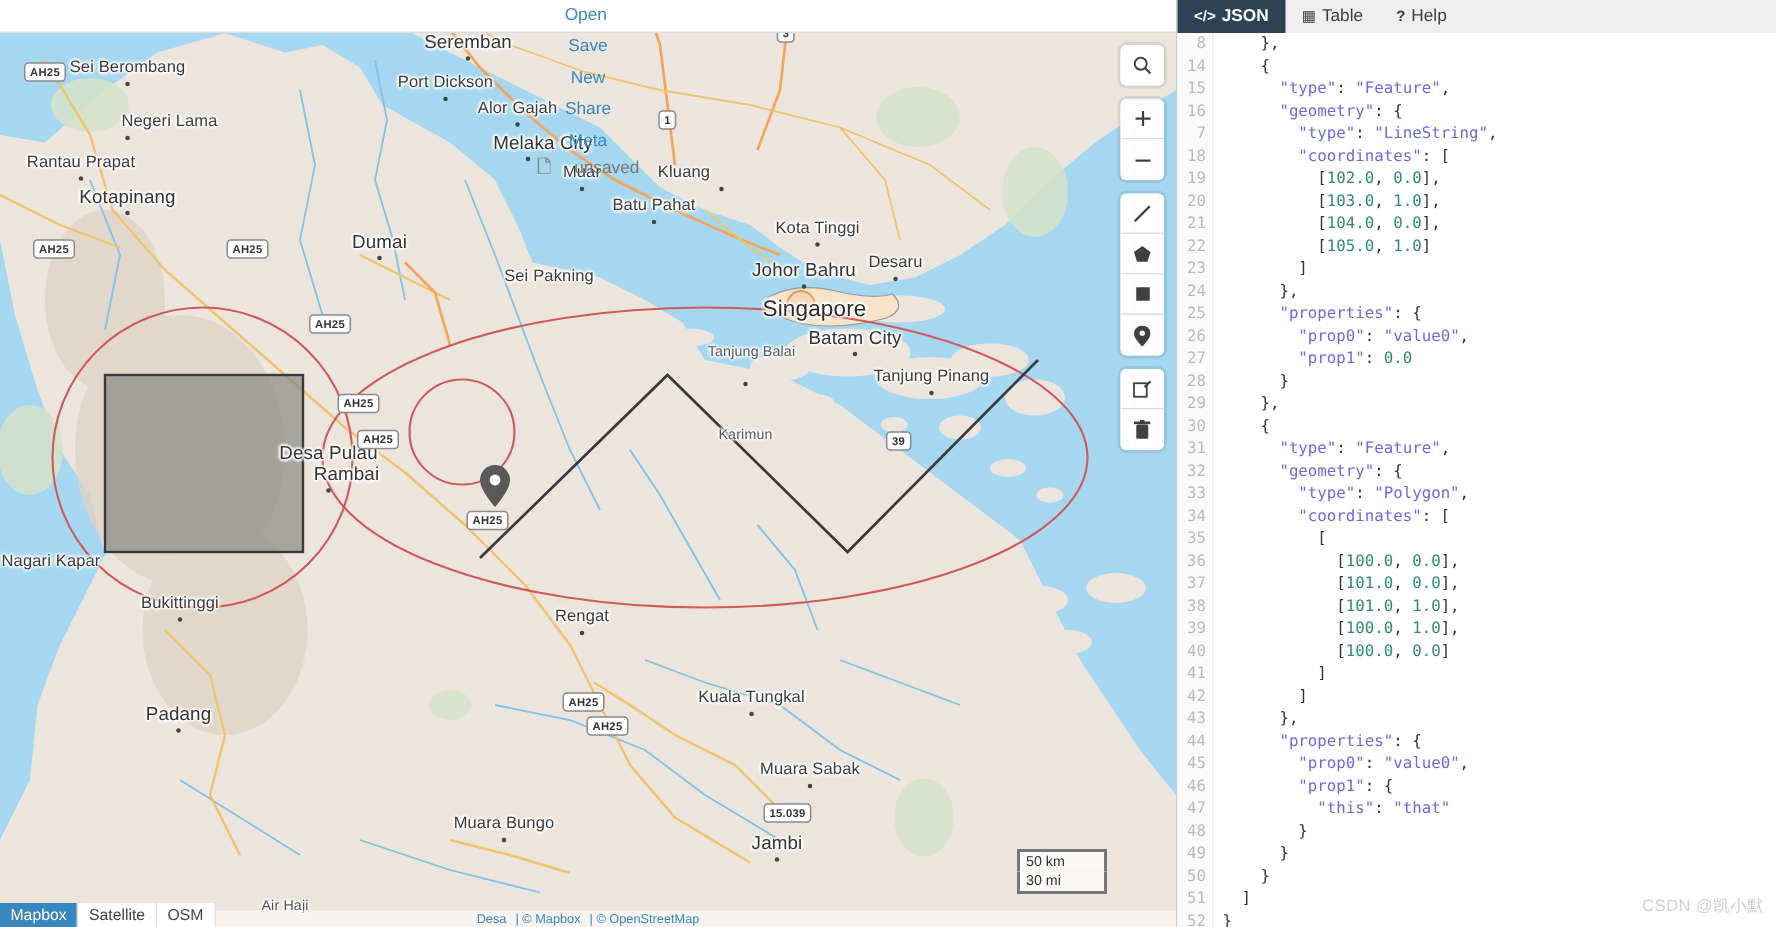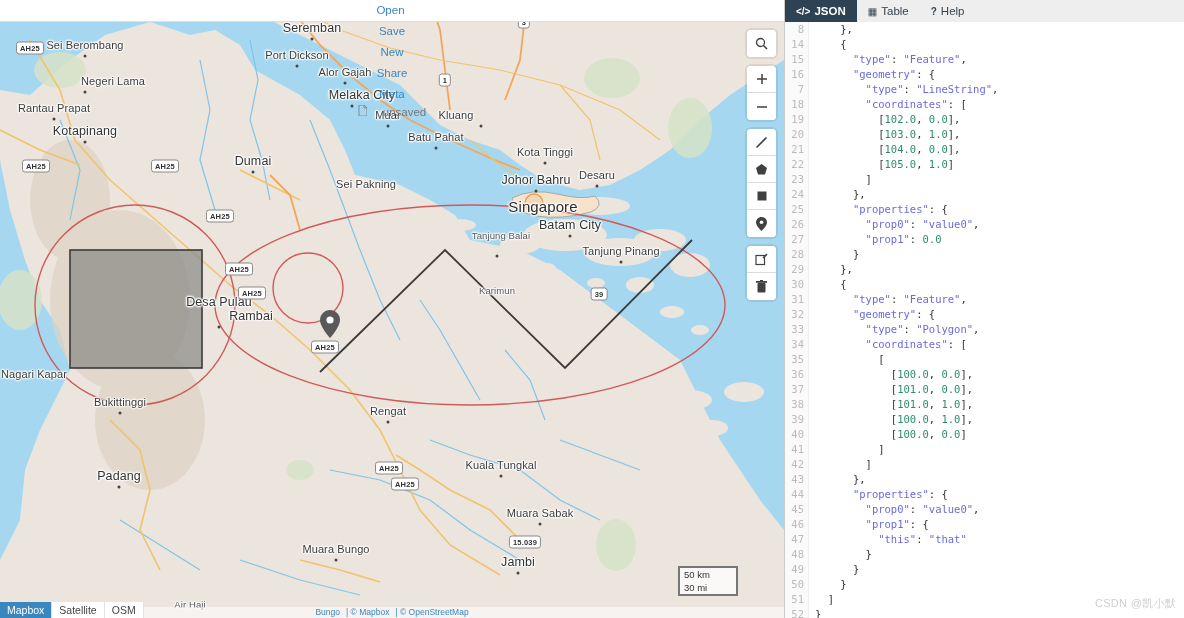--- a/index.html
+++ b/index.html
@@ -276,21 +276,21 @@
           <div class="lbl city" style="left: 85px; top: 81px; margin-left: 28px;">Negeri Lama</div>
           <div class="dot" style="left: 85px; top: 92px;"></div>
           <div class="lbl city" style="left: 54px; top: 108px;">Rantau Prapat</div>
           <div class="dot" style="left: 54px; top: 119px;"></div>
           <div class="lbl med" style="left: 85px; top: 131px;">Kotapinang</div>
           <div class="dot" style="left: 85px; top: 142px;"></div>
           <div class="lbl med" style="left: 253px; top: 161px;">Dumai</div>
           <div class="dot" style="left: 253px; top: 172px;"></div>
           <div class="lbl city" style="left: 342px; top: 184px; margin-left: 24px;">Sei Pakning</div>
           <div class="lbl med" style="left: 219px; top: 302px;">Desa Pulau</div>
-          <div class="lbl med" style="left: 233px; top: 316px; padding-left: 36px;">Rambai</div>
+          <div class="lbl med" style="left: 213px; top: 316px; padding-left: 36px;">Rambai</div>
           <div class="dot" style="left: 219px; top: 327px;"></div>
           <div class="lbl city" style="left: 34px; top: 374px;">Nagari Kapar</div>
           <div class="lbl city" style="left: 120px; top: 402px;">Bukittinggi</div>
           <div class="dot" style="left: 120px; top: 413px;"></div>
           <div class="lbl med" style="left: 119px; top: 476px;">Padang</div>
           <div class="dot" style="left: 119px; top: 487px;"></div>
           <div class="lbl city" style="left: 388px; top: 411px;">Rengat</div>
           <div class="dot" style="left: 388px; top: 422px;"></div>
           <div class="lbl city" style="left: 501px; top: 465px;">Kuala Tungkal</div>
           <div class="dot" style="left: 501px; top: 476px;"></div>
@@ -402,21 +402,21 @@
       <div class="scale-line top">50 km</div>
       <div class="scale-line">30 mi</div>
     </div>
 
     <div id="layer-switcher">
         <div class="layer-btn active">Mapbox</div>
         <div class="layer-btn">Satellite</div>
         <div class="layer-btn">OSM</div>
       </div>
 
-    <div id="attribution"><span>Bungo</span><span>| © Mapbox</span><span>| © OpenStreetMap</span></div>
+    <div id="attribution"><span>Desa</span><span>| © Mapbox</span><span>| © OpenStreetMap</span></div>
   </div>
 
   <div id="side-pane">
     <div id="side-tabs">
       <div class="side-tab active">
         <span class="ico">&lt;/&gt;</span>
         <span>JSON</span>
       </div>
       <div class="side-tab">
         <span class="ico">▦</span>

